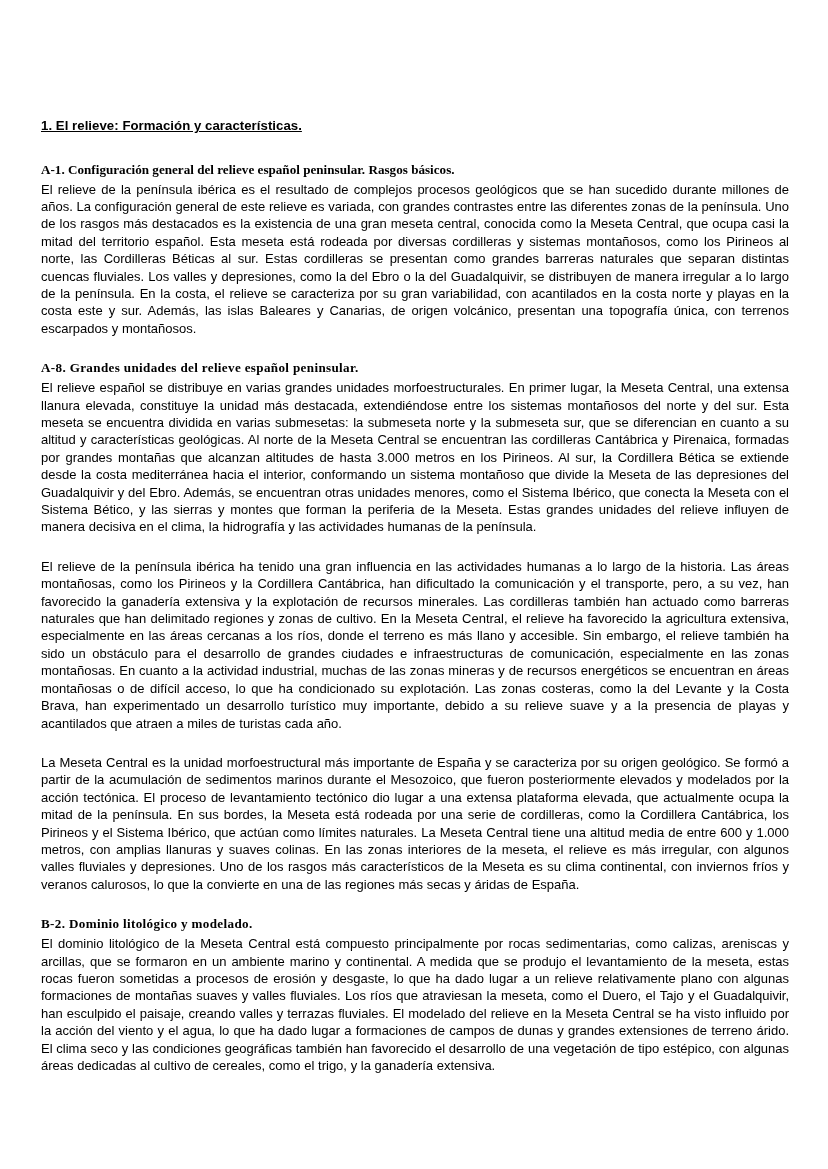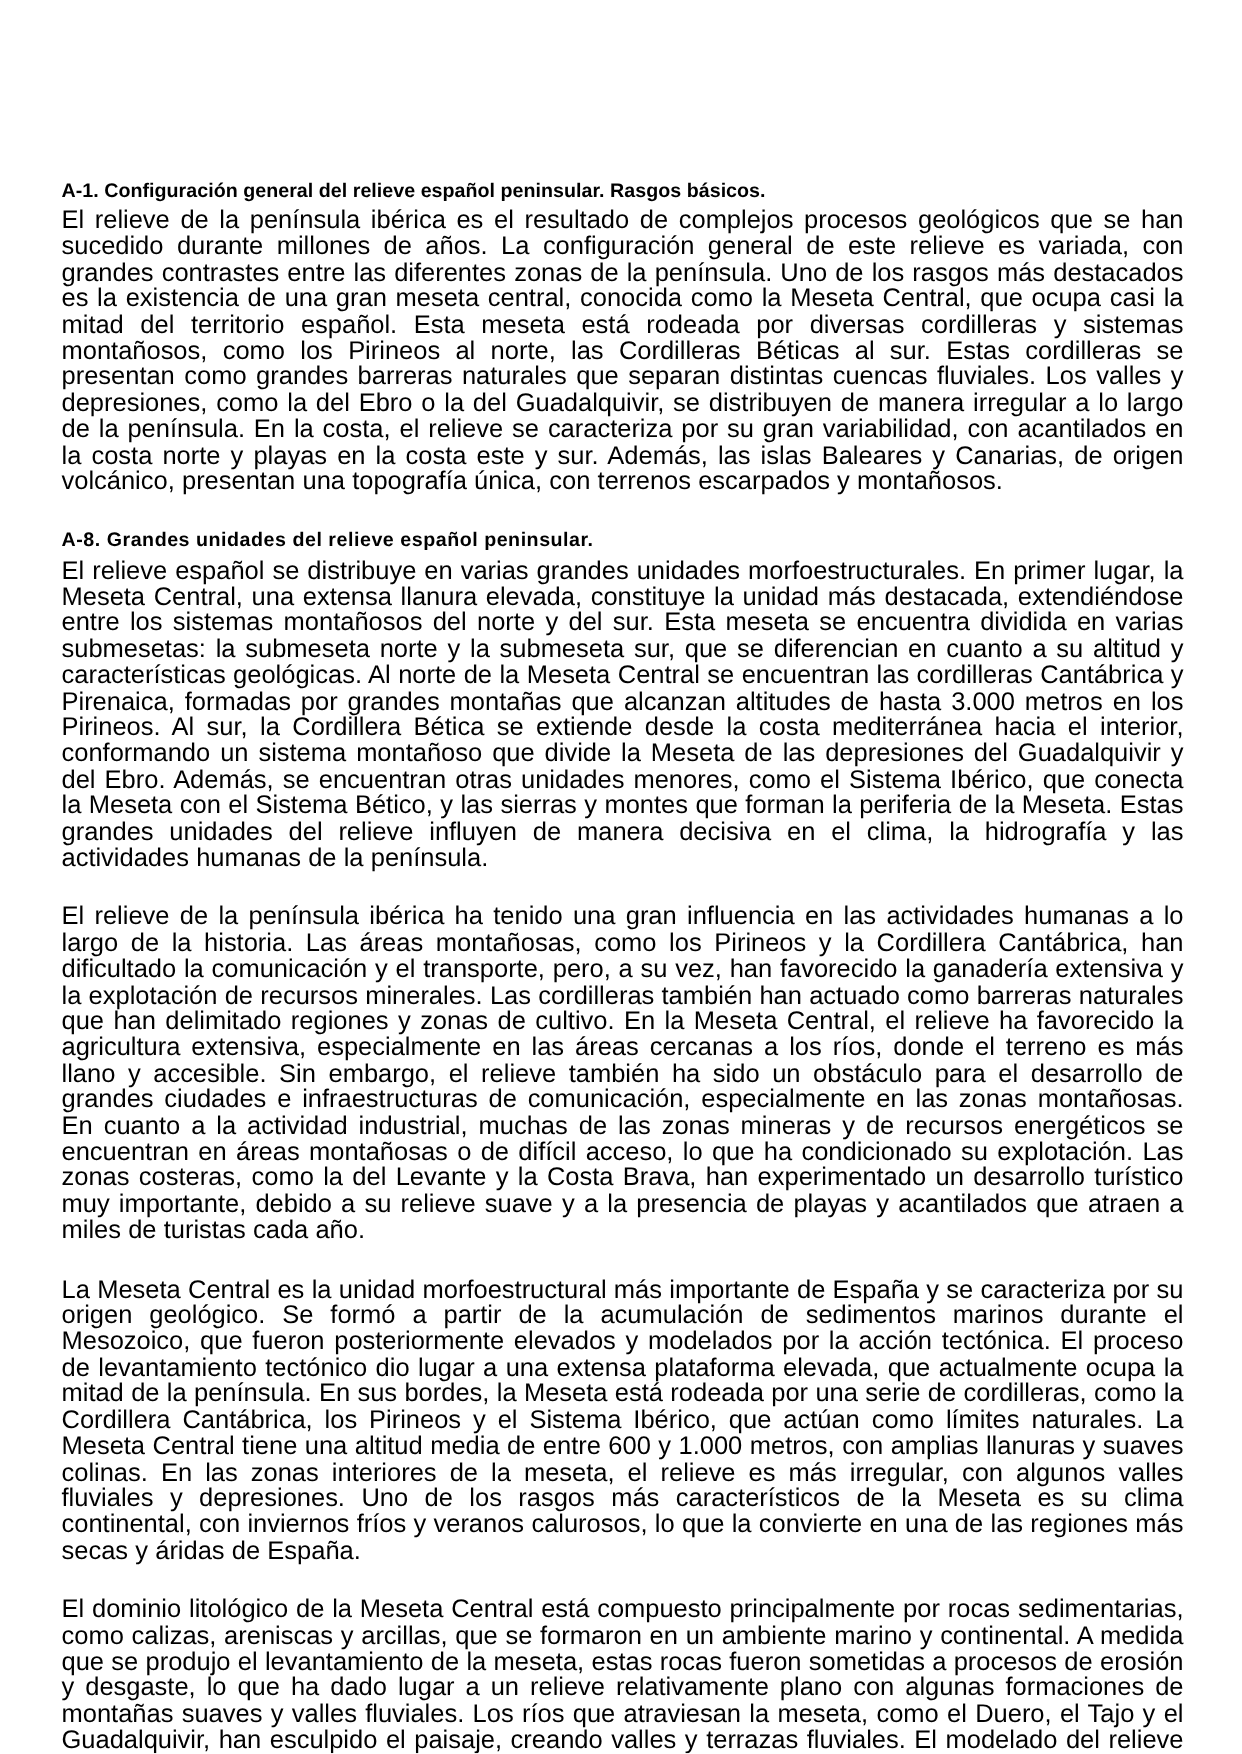--- a/index.html
+++ b/index.html
@@ -38,57 +38,60 @@
   }
   .section:last-child {
     margin-bottom: 0;
   }
   .section-heading {
     font-size: 13.1px;
     font-weight: bold;
     margin: 0 0 3px 0;
     line-height: 1.3;
     letter-spacing: 0.02px;
+    font-family: Liberation Serif, serif;
   }
   .section-heading.spaced {
     letter-spacing: 0.35px;
   }
   .section-body {
-    font-size: 17px;
+    font-size: 13px;
     line-height: 17.4px;
     text-align: justify;
     margin: 0;
     letter-spacing: -0.01px;
     word-spacing: 0.1px;
     hyphens: none;
   }
 </style>
 </head>
 <body>
 
 <div class="page">
   <div class="content">
 
+    <div class="doc-title">1. El relieve: Formación y características.</div>
 
     <div class="section">
       <div class="section-heading">A-1. Configuración general del relieve español peninsular. Rasgos básicos.</div>
       <p class="section-body">El relieve de la península ibérica es el resultado de complejos procesos geológicos que se han sucedido durante millones de años. La configuración general de este relieve es variada, con grandes contrastes entre las diferentes zonas de la península. Uno de los rasgos más destacados es la existencia de una gran meseta central, conocida como la Meseta Central, que ocupa casi la mitad del territorio español. Esta meseta está rodeada por diversas cordilleras y sistemas montañosos, como los Pirineos al norte, las Cordilleras Béticas al sur. Estas cordilleras se presentan como grandes barreras naturales que separan distintas cuencas fluviales. Los valles y depresiones, como la del Ebro o la del Guadalquivir, se distribuyen de manera irregular a lo largo de la península. En la costa, el relieve se caracteriza por su gran variabilidad, con acantilados en la costa norte y playas en la costa este y sur. Además, las islas Baleares y Canarias, de origen volcánico, presentan una topografía única, con terrenos escarpados y montañosos.</p>
     </div>
 
     <div class="section">
       <div class="section-heading spaced">A-8. Grandes unidades del relieve español peninsular.</div>
       <p class="section-body">El relieve español se distribuye en varias grandes unidades morfoestructurales. En primer lugar, la Meseta Central, una extensa llanura elevada, constituye la unidad más destacada, extendiéndose entre los sistemas montañosos del norte y del sur. Esta meseta se encuentra dividida en varias submesetas: la submeseta norte y la submeseta sur, que se diferencian en cuanto a su altitud y características geológicas. Al norte de la Meseta Central se encuentran las cordilleras Cantábrica y Pirenaica, formadas por grandes montañas que alcanzan altitudes de hasta 3.000 metros en los Pirineos. Al sur, la Cordillera Bética se extiende desde la costa mediterránea hacia el interior, conformando un sistema montañoso que divide la Meseta de las depresiones del Guadalquivir y del Ebro. Además, se encuentran otras unidades menores, como el Sistema Ibérico, que conecta la Meseta con el Sistema Bético, y las sierras y montes que forman la periferia de la Meseta. Estas grandes unidades del relieve influyen de manera decisiva en el clima, la hidrografía y las actividades humanas de la península.</p>
     </div>
 
     <div class="section">
       <p class="section-body">El relieve de la península ibérica ha tenido una gran influencia en las actividades humanas a lo largo de la historia. Las áreas montañosas, como los Pirineos y la Cordillera Cantábrica, han dificultado la comunicación y el transporte, pero, a su vez, han favorecido la ganadería extensiva y la explotación de recursos minerales. Las cordilleras también han actuado como barreras naturales que han delimitado regiones y zonas de cultivo. En la Meseta Central, el relieve ha favorecido la agricultura extensiva, especialmente en las áreas cercanas a los ríos, donde el terreno es más llano y accesible. Sin embargo, el relieve también ha sido un obstáculo para el desarrollo de grandes ciudades e infraestructuras de comunicación, especialmente en las zonas montañosas. En cuanto a la actividad industrial, muchas de las zonas mineras y de recursos energéticos se encuentran en áreas montañosas o de difícil acceso, lo que ha condicionado su explotación. Las zonas costeras, como la del Levante y la Costa Brava, han experimentado un desarrollo turístico muy importante, debido a su relieve suave y a la presencia de playas y acantilados que atraen a miles de turistas cada año.</p>
     </div>
 
     <div class="section">
       <p class="section-body">La Meseta Central es la unidad morfoestructural más importante de España y se caracteriza por su origen geológico. Se formó a partir de la acumulación de sedimentos marinos durante el Mesozoico, que fueron posteriormente elevados y modelados por la acción tectónica. El proceso de levantamiento tectónico dio lugar a una extensa plataforma elevada, que actualmente ocupa la mitad de la península. En sus bordes, la Meseta está rodeada por una serie de cordilleras, como la Cordillera Cantábrica, los Pirineos y el Sistema Ibérico, que actúan como límites naturales. La Meseta Central tiene una altitud media de entre 600 y 1.000 metros, con amplias llanuras y suaves colinas. En las zonas interiores de la meseta, el relieve es más irregular, con algunos valles fluviales y depresiones. Uno de los rasgos más característicos de la Meseta es su clima continental, con inviernos fríos y veranos calurosos, lo que la convierte en una de las regiones más secas y áridas de España.</p>
     </div>
 
     <div class="section">
+      <div class="section-heading spaced">B-2. Dominio litológico y modelado.</div>
       <p class="section-body">El dominio litológico de la Meseta Central está compuesto principalmente por rocas sedimentarias, como calizas, areniscas y arcillas, que se formaron en un ambiente marino y continental. A medida que se produjo el levantamiento de la meseta, estas rocas fueron sometidas a procesos de erosión y desgaste, lo que ha dado lugar a un relieve relativamente plano con algunas formaciones de montañas suaves y valles fluviales. Los ríos que atraviesan la meseta, como el Duero, el Tajo y el Guadalquivir, han esculpido el paisaje, creando valles y terrazas fluviales. El modelado del relieve en la Meseta Central se ha visto influido por la acción del viento y el agua, lo que ha dado lugar a formaciones de campos de dunas y grandes extensiones de terreno árido. El clima seco y las condiciones geográficas también han favorecido el desarrollo de una vegetación de tipo estépico, con algunas áreas dedicadas al cultivo de cereales, como el trigo, y la ganadería extensiva.</p>
     </div>
 
   </div>
 </div>
 
 </body></html>

